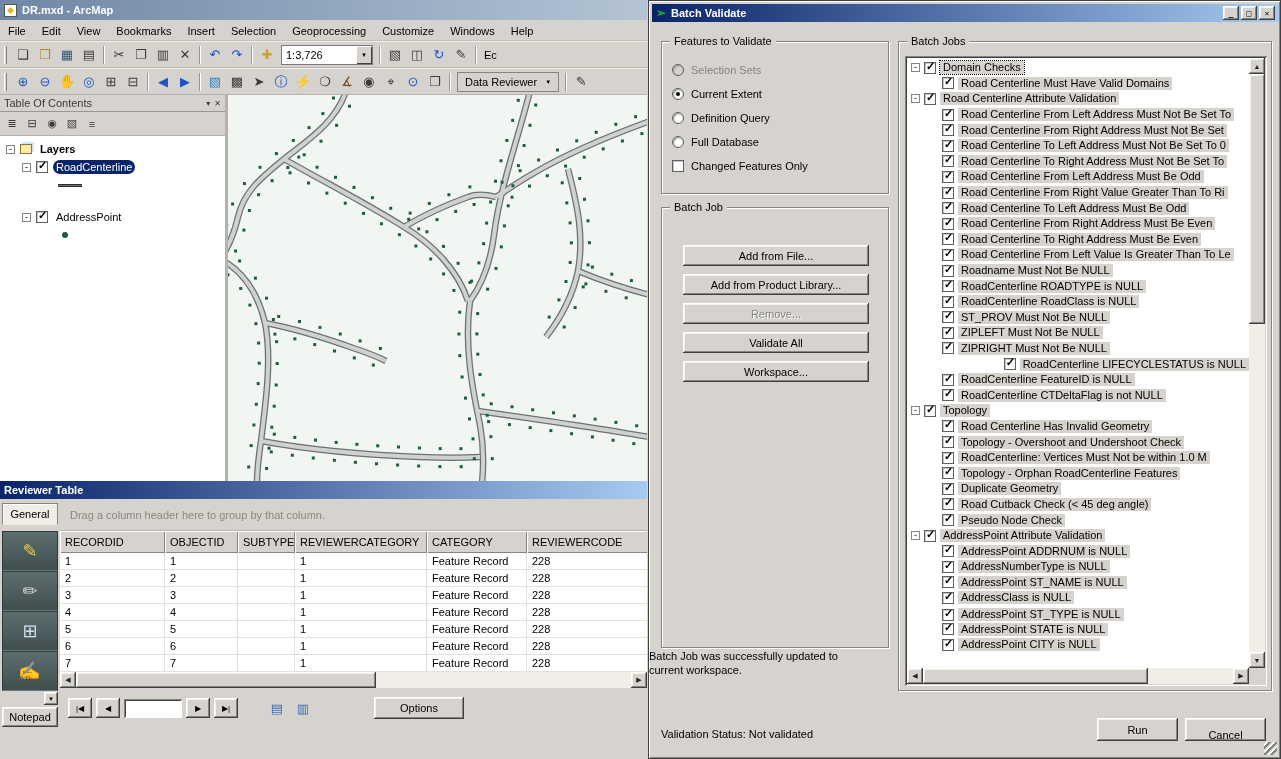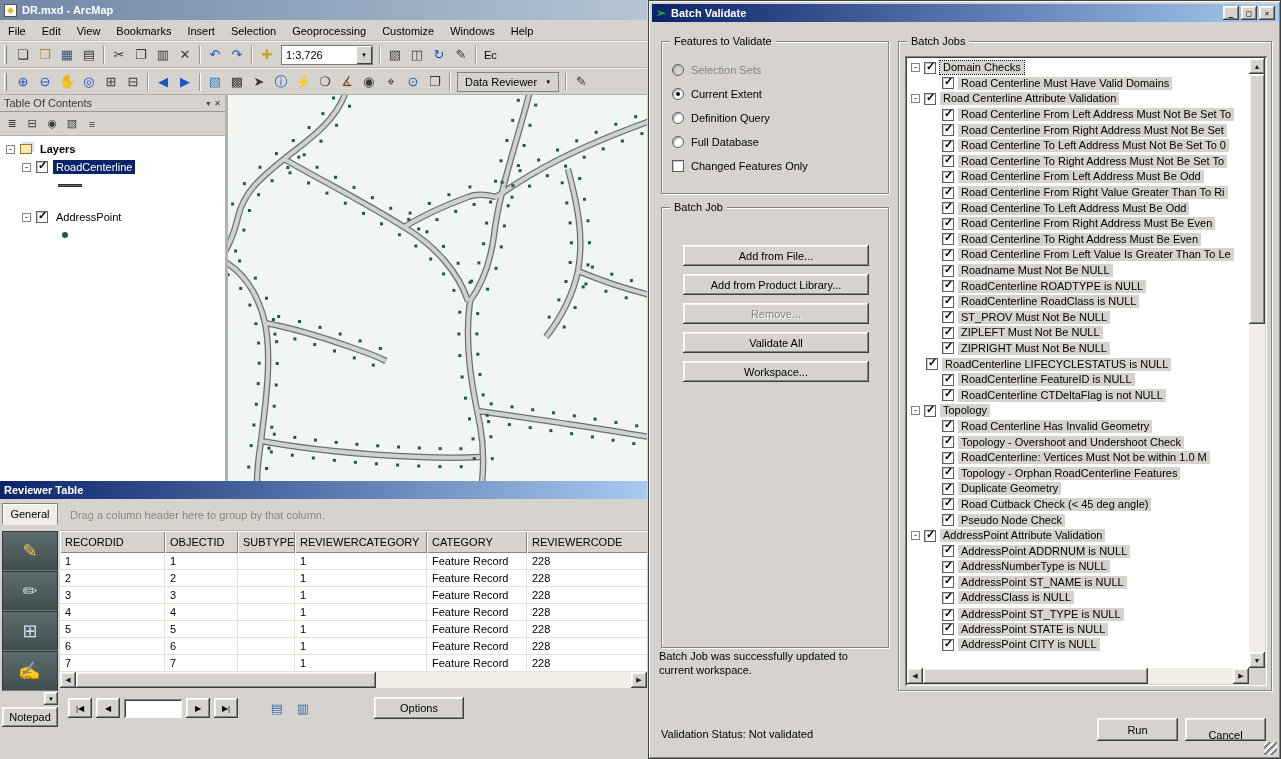--- a/index.html
+++ b/index.html
@@ -44,21 +44,21 @@
   #tochdr { position:absolute; left:0; top:0; width:225px; height:17px; background:#d6d3ce; border-bottom:1px solid #9a9792;
             display:flex; align-items:center; padding:0 4px; color:#3a3a3a; }
   #tochdr .hbtn { margin-left:4px; font-size:8px; }
   #tochdr .sp { margin-left:auto; }
   #toctools { position:absolute; left:0; top:17px; width:225px; height:24px; background:#d6d3ce; border-bottom:1px solid #b5b2ab;
               display:flex; align-items:center; padding:0 2px; }
   #toctools .tbtn { width:20px; height:20px; font-size:11px; }
   #toctree { position:absolute; left:0; top:41px; width:225px; height:345px; background:#fff; padding-top:4px; }
   .tocrow { height:18px; display:flex; align-items:center; gap:5px; }
   .tocname { padding:1px 3px; white-space:nowrap; }
-  .tocname.sel { background:#0a246a; color:#fff; }
+  .tocname.sel { background:#0a246a; color:#fff;border-radius:7px; }
   .tocsym { height:18px; display:flex; align-items:center; }
   .linesym { width:24px; height:3px; background:#6a6a6a; border-top:1px solid #2e2e2e; border-bottom:1px solid #2e2e2e; }
   .dotsym { width:6px; height:6px; border-radius:50%; background:#1e5c40; }
   .layersicon { width:12px; height:10px; background:#ffe9a8; border:1px solid #8a7a30; box-shadow:2px -2px 0 #cfe4f7; }
 
   .expbox { width:9px; height:9px; border:1px solid #848484; background:#fff; font-size:9px; line-height:7px;
             text-align:center; flex:none; color:#000; }
   .treespace { width:9px; flex:none; }
   .cbx { width:12px; height:12px; background:#fff; border:1px solid #5f5f5f; position:relative; flex:none;
          box-shadow: inset 1px 1px 0 #c9c9c9; }
@@ -122,21 +122,21 @@
            box-shadow: inset 1px 1px 2px #9a9a9a; }
   .radio.sel::after { content:""; display:block; width:4px; height:4px; border-radius:50%; background:#000; margin:3px; }
   .radio.dis { background:#d6d3ce; }
   .flabel.dis { color:#848484; }
 
   #bjgrp { left:12px; top:206px; width:228px; height:441px; }
   #bjbtns { position:absolute; left:21px; top:37px; width:186px; }
   .bjbtn { width:186px; height:21px; margin-bottom:8px; display:flex; align-items:center; justify-content:center; }
   .disbtn { color:#848484; text-shadow:1px 1px 0 #fff; }
 
-  #statusmsg { position:absolute; left:10px; top:648px; width:224px; line-height:14px; }
+  #statusmsg { position:absolute; left:0; top:648px; width:224px; line-height:14px; }
 
   #bjobsgrp { left:249px; top:40px; width:374px; height:650px; }
   #treebox { position:absolute; left:6px; top:14px; width:362px; height:630px; }
   #bvtree { position:absolute; left:2px; top:2px; right:18px; bottom:18px; background:#fff; overflow:hidden; padding:2px 0 0 0; }
   .trow { height:15.6px; display:flex; align-items:center; gap:4px; white-space:nowrap; }
   .tlabel { background:#d6d3ce; padding:0 3px; line-height:13px; white-space:nowrap; }
   .tlabel.focus { outline:1px dotted #000; }
   #bvvscroll { position:absolute; right:2px; top:2px; bottom:18px; width:16px; background:#f0eee7; }
   #bvhscroll { position:absolute; left:2px; bottom:2px; right:18px; height:16px; background:#f0eee7; }
   #bvcorner  { position:absolute; right:2px; bottom:2px; width:16px; height:16px; background:#d6d3ce; }
@@ -733,21 +733,21 @@
           <span class="trow" style="padding-left: 22px;">
             <span class="treespace"></span>
             <span class="cbx chk"></span>
             <span class="tlabel">ZIPLEFT Must Not Be NULL</span>
           </span>
           <span class="trow" style="padding-left: 22px;">
             <span class="treespace"></span>
             <span class="cbx chk"></span>
             <span class="tlabel">ZIPRIGHT Must Not Be NULL</span>
           </span>
-          <span class="trow" style="padding-left: 6px;">
+          <span class="trow" style="padding-left: 6px; justify-content: flex-end;">
             <span class="treespace"></span>
             <span class="cbx chk"></span>
             <span class="tlabel">RoadCenterline LIFECYCLESTATUS is NULL</span>
           </span>
           <span class="trow" style="padding-left: 22px;">
             <span class="treespace"></span>
             <span class="cbx chk"></span>
             <span class="tlabel">RoadCenterline FeatureID is NULL</span>
           </span>
           <span class="trow" style="padding-left: 22px;">

